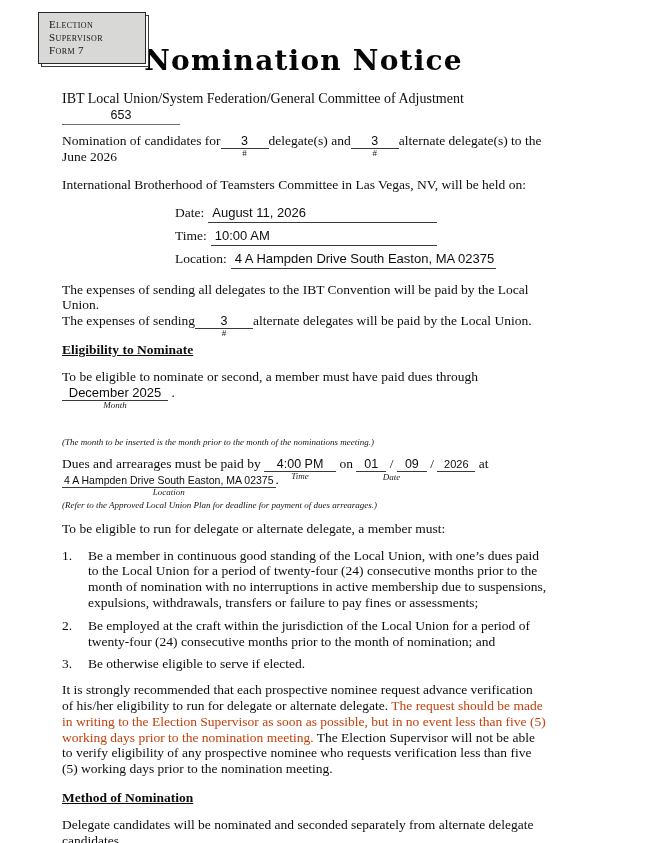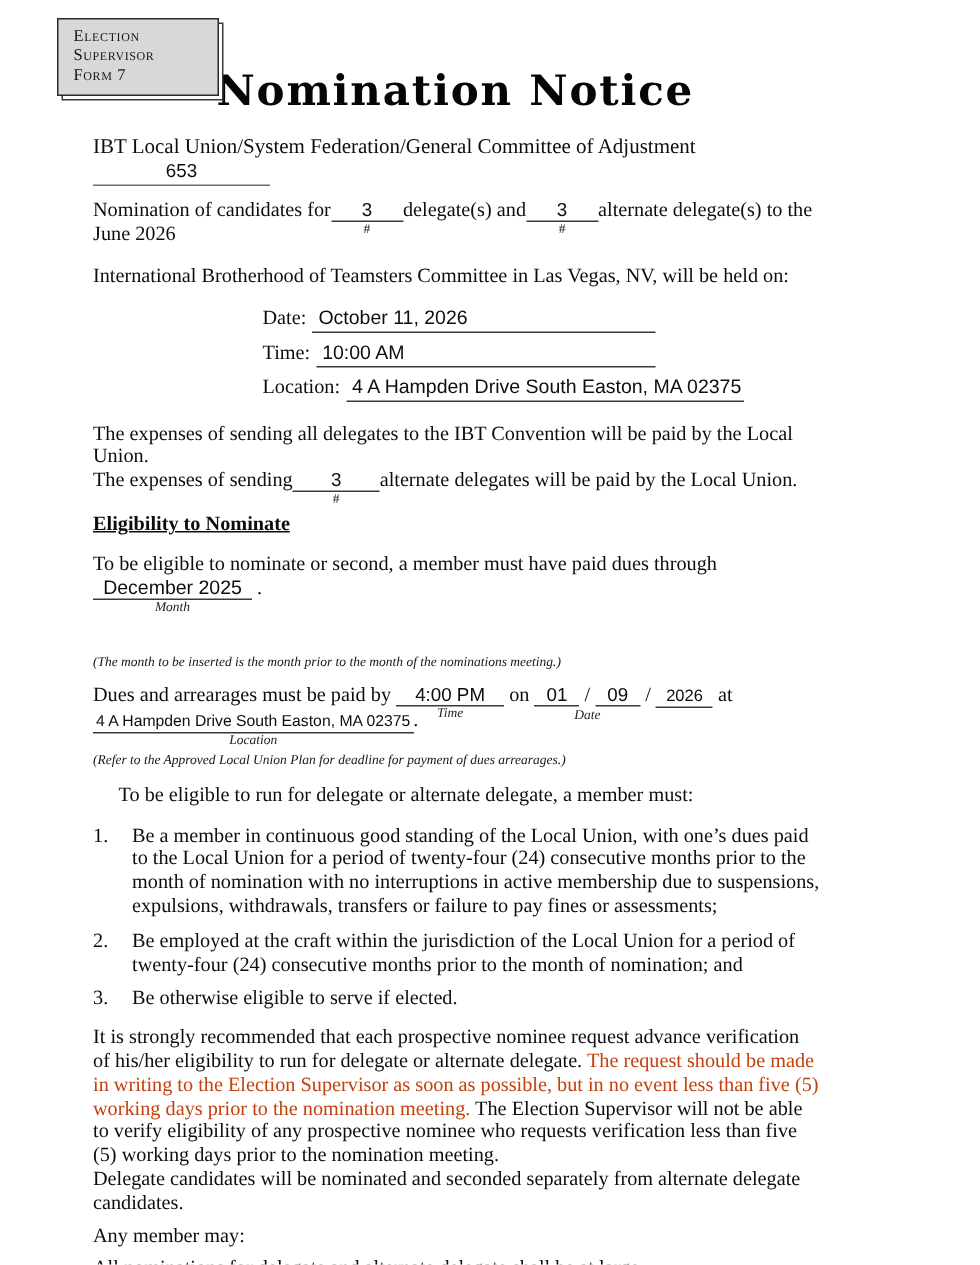--- a/index.html
+++ b/index.html
@@ -74,21 +74,21 @@
   .dues-note-row{margin-bottom:9px;margin-top:36px;}
   .arrears-line{margin-bottom:2px;}
   .arrears-note{margin-top:12px;margin-bottom:2px;}
 
   .w72{width:72px;}
   .w100{width:106px;font-size:13px;}
   .w30{width:30px;}
   .w38{width:38px;font-size:11px;}
   .loc-fill{font-size:10.5px;padding:0 2px;}
 
-  .run-intro{margin:11px 0 11px 17px;}
+  .run-intro{margin:11px 0 11px 0;}
   .num-list{margin:0;padding:0;list-style:none;}
   .num-item{display:flex;margin-bottom:7px;}
   .num-item .num{flex:0 0 26px;}
   .num-item .itext{flex:1;}
 
   .verify-para{margin-top:10px;}
   .blue-run{color:#c2410c;}
 
   .method-line{margin-bottom:6px;}
 </style>
@@ -110,21 +110,21 @@
 
     <p class="intro-line"><span>IBT Local Union/System Federation/General Committee of Adjustment</span><span class="intro-blank">653</span></p>
 
     <p class="nom-line"><span>Nomination of candidates for</span><span class="blank w48"><span>3</span><span class="sub">#</span></span><span>delegate(s) and</span><span class="blank w48"><span>3</span><span class="sub">#</span></span><span>alternate delegate(s) to the June 2026</span></p>
 
     <p class="held-line">International Brotherhood of Teamsters Committee in Las Vegas, NV, will be held on:</p>
 
     <div class="meeting">
       <div class="row">
         <span class="lbl">Date:</span>
-        <span class="val">October 11, 2026</span>
+        <span class="val">August 11, 2026</span>
       </div>
       <div class="row">
         <span class="lbl">Time:</span>
         <span class="val">10:00 AM</span>
       </div>
       <div class="row">
         <span class="lbl">Location:</span>
         <span class="val">4 A Hampden Drive South Easton, MA 02375</span>
       </div>
     </div>
@@ -153,19 +153,20 @@
         <span class="itext">Be employed at the craft within the jurisdiction of the Local Union for a period of twenty-four (24) consecutive months prior to the month of nomination; and</span>
       </div>
       <div class="num-item">
         <span class="num">3.</span>
         <span class="itext">Be otherwise eligible to serve if elected.</span>
       </div>
     </div>
 
     <p class="verify-para"><span>It is strongly recommended that each prospective nominee request advance verification of his/her eligibility to run for delegate or alternate delegate.</span> <span class="blue-run">The request should be made in writing to the Election Supervisor as soon as possible, but in no event less than five (5) working days prior to the nomination meeting.</span> <span>The Election Supervisor will not be able to verify eligibility of any prospective nominee who requests verification less than five (5) working days prior to the nomination meeting.</span></p>
 
+    <p class="sec-heading">Method of Nomination</p>
 
     <p class="method-line">Delegate candidates will be nominated and seconded separately from alternate delegate candidates.</p>
     <p class="method-line">Any member may:</p>
     <p class="method-line">All nominations for delegate and alternate delegate shall be at large.</p>
 
   </div>
 </div>
 
 </body></html>

